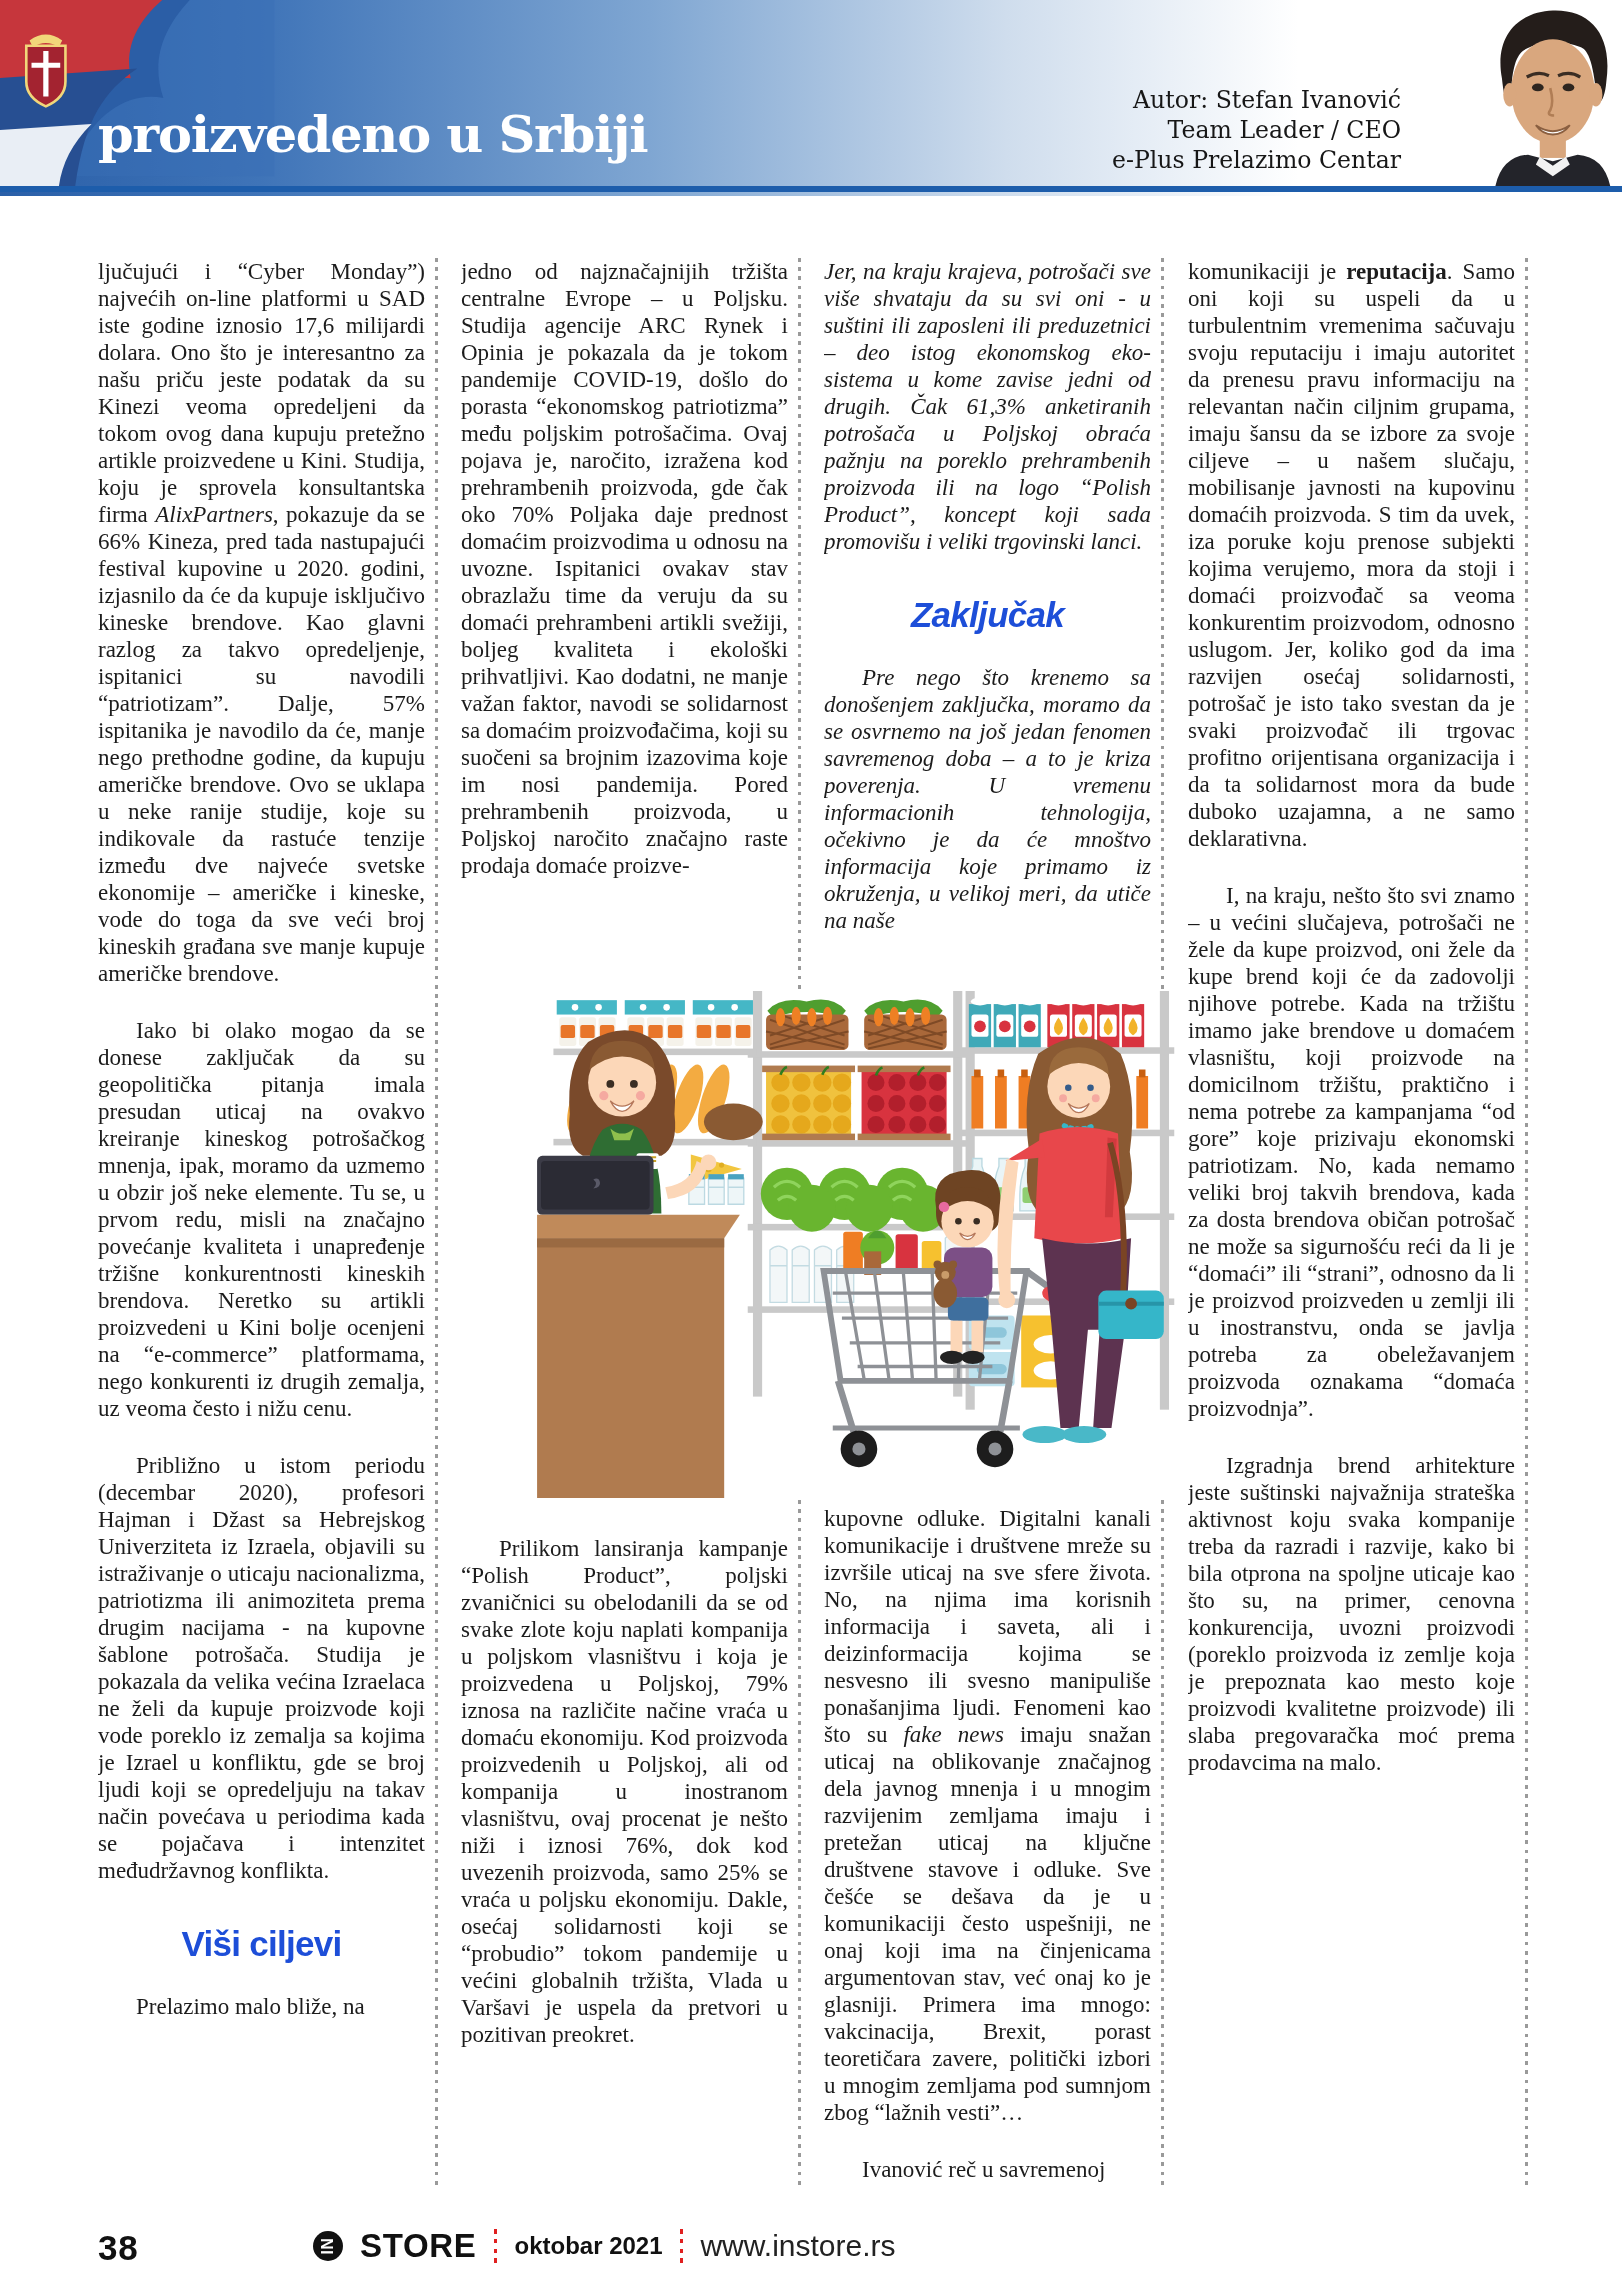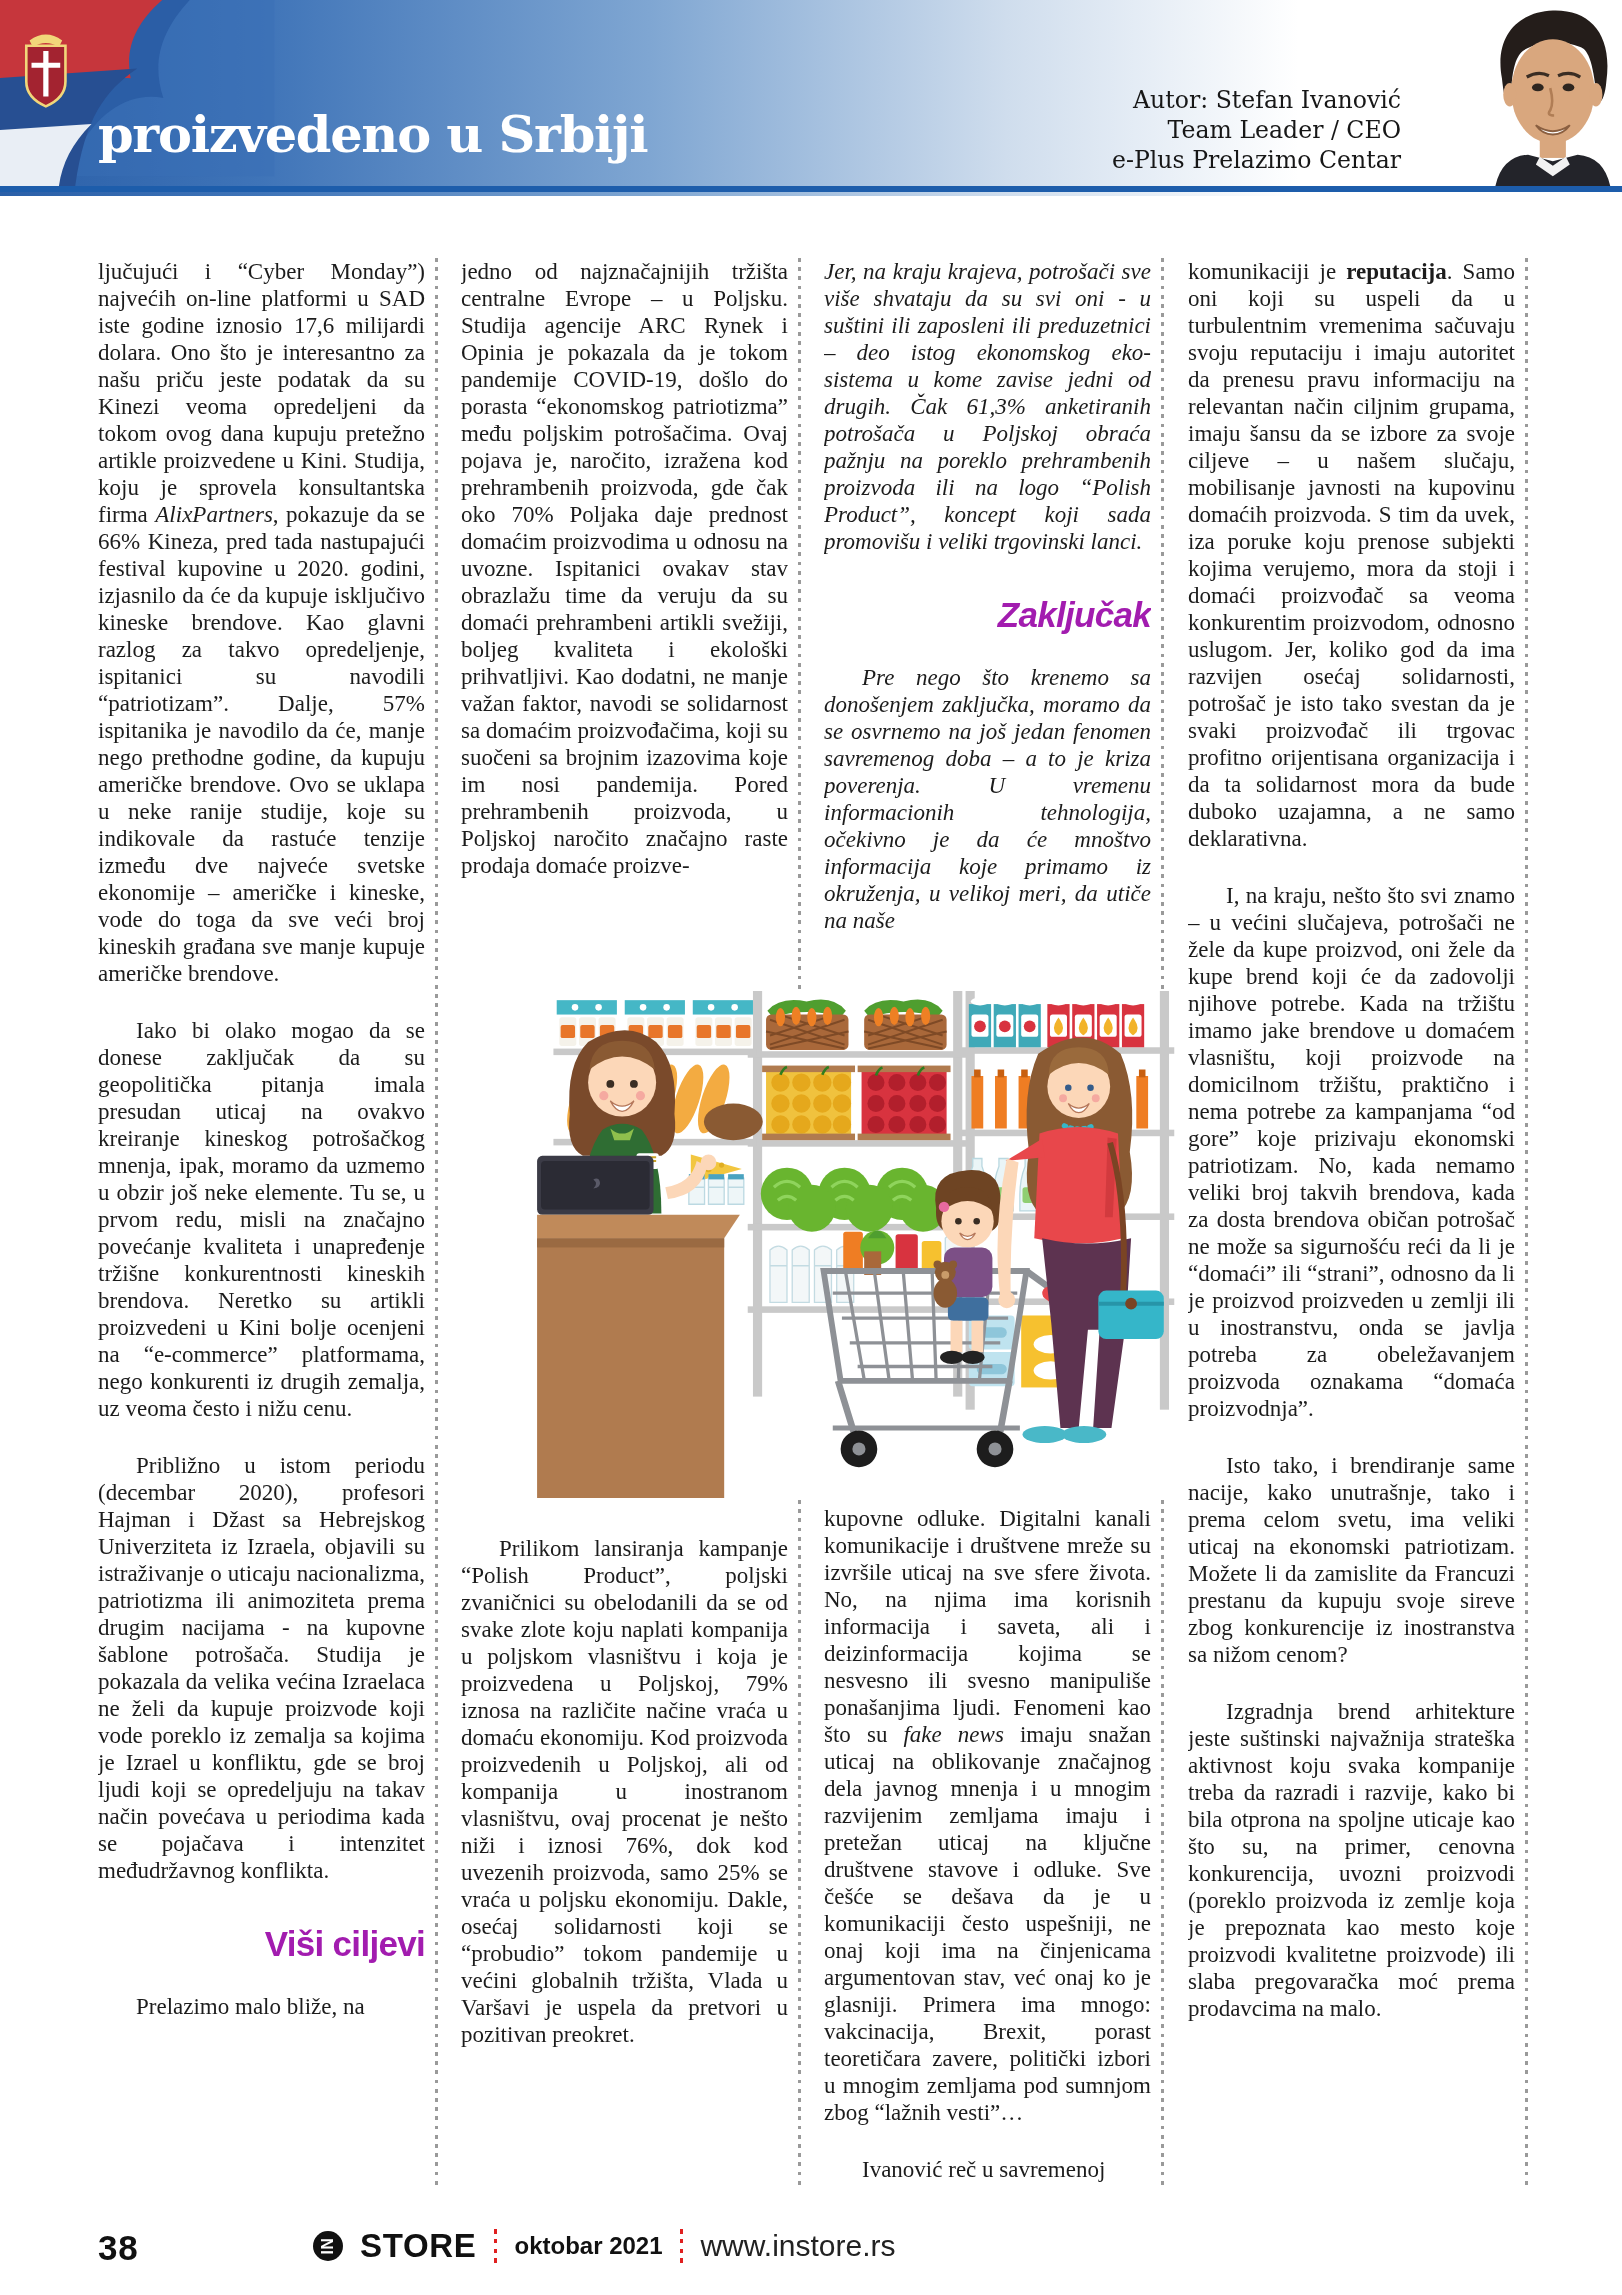--- a/index.html
+++ b/index.html
@@ -22,21 +22,21 @@
        font-size:23px;line-height:27px;}
   .col-1{left:98px;top:258px;height:1930px;}
   .col-2-top{left:461px;top:258px;height:733px;}
   .col-2-bottom{left:461px;top:1505px;height:684px;}
   .col-3-top{left:824px;top:258px;height:733px;font-style:italic;}
   .col-3-bottom{left:824px;top:1505px;height:684px;}
   .col-4{left:1188px;top:258px;height:1930px;}
   .body-p{margin:0;}
   .body-p.indent{margin-top:30px;text-indent:38px;}
   .col-heading{margin:42px 0 30px 0;font-family:"Liberation Sans", sans-serif;
-               font-weight:bold;font-size:35px;line-height:1.05;color:#a21caf;letter-spacing:-0.7px;text-align:right;}
+               font-weight:bold;font-size:35px;line-height:1.05;color:#1d4ed8;letter-spacing:-0.7px;text-align:center;}
   .divider{position:absolute;top:258px;height:1930px;width:2.6px;
            background:repeating-linear-gradient(to bottom,#9a9a9a 0 3.9px,transparent 3.9px 9.2px);}
   .div-1{left:435px;} .div-2{left:798px;} .div-3{left:1161px;} .div-4{left:1525px;}
 
   
   .illustration{position:absolute;left:537px;top:991px;width:638px;height:507px;background:#ffffff;}
 
   
   .footer{position:absolute;left:0;top:2220px;width:1623px;height:52px;
           font-family:"Liberation Sans", sans-serif;color:#111111;}
@@ -120,21 +120,20 @@
       <h3 class="col-heading">Zaključak</h3>
       <p class="body-p indent">Pre nego što krenemo sa donošenjem zaključka, moramo da se osvrnemo na još jedan fenomen savremenog doba – a to je kriza poverenja. U vremenu informacionih tehnologija, očekivno je da će mnoštvo informacija koje primamo iz okruženja, u velikoj meri, da utiče na naše</p>
     </div>
   <div class="col col-3-bottom">
       <p class="body-p">kupovne odluke. Digitalni kanali komunikacije i društvene mreže su izvršile uticaj na sve sfere života. No, na njima ima korisnih informacija i saveta, ali i deizinformacija kojima se nesvesno ili svesno manipuliše ponašanjima ljudi. Fenomeni kao što su <i>fake news</i> imaju snažan uticaj na oblikovanje značajnog dela javnog mnenja i u mnogim razvijenim zemljama imaju i pretežan uticaj na ključne društvene stavove i odluke. Sve češće se dešava da je u komunikaciji često uspešniji, ne onaj koji ima na činjenicama argumentovan stav, već onaj ko je glasniji. Primera ima mnogo: vakcinacija, Brexit, porast teoretičara zavere, politički izbori u mnogim zemljama pod sumnjom zbog “lažnih vesti”…</p>
       <p class="body-p indent">Ivanović reč u savremenoj</p>
     </div>
   <div class="col col-4">
       <p class="body-p">komunikaciji je <b>reputacija</b>. Samo oni koji su uspeli da u turbulentnim vremenima sačuvaju svoju reputaciju i imaju autoritet da prenesu pravu informaciju na relevantan način ciljnim grupama, imaju šansu da se izbore za svoje ciljeve – u našem slučaju, mobilisanje javnosti na kupovinu domaćih proizvoda. S tim da uvek, iza poruke koju prenose subjekti kojima verujemo, mora da stoji i domaći proizvođač sa veoma konkurentim proizvodom, odnosno uslugom. Jer, koliko god da ima razvijen osećaj solidarnosti, potrošač je isto tako svestan da je svaki proizvođač ili trgovac profitno orijentisana organizacija i da ta solidarnost mora da bude duboko uzajamna, a ne samo deklarativna.</p>
       <p class="body-p indent">I, na kraju, nešto što svi znamo – u većini slučajeva, potrošači ne žele da kupe proizvod, oni žele da kupe brend koji će da zadovolji njihove potrebe. Kada na tržištu imamo jake brendove u domaćem vlasništu, koji proizvode na domicilnom tržištu, praktično i nema potrebe za kampanjama “od gore” koje prizivaju ekonomski patriotizam. No, kada nemamo veliki broj takvih brendova, kada za dosta brendova običan potrošač ne može sa sigurnošću reći da li je “domaći” ili “strani”, odnosno da li je proizvod proizveden u zemlji ili u inostranstvu, onda se javlja potreba za obeležavanjem proizvoda oznakama “domaća proizvodnja”.</p>
-      <p class="body-p indent">Isto tako, i brendiranje same nacije, kako unutrašnje, tako i prema celom svetu, ima veliki uticaj na ekonomski patriotizam. Možete li da zamislite da Francuzi prestanu da kupuju svoje sireve zbog konkurencije iz inostranstva sa nižom cenom?</p>
       <p class="body-p indent">Izgradnja brend arhitekture jeste suštinski najvažnija strateška aktivnost koju svaka kompanije treba da razradi i razvije, kako bi bila otprona na spoljne uticaje kao što su, na primer, cenovna konkurencija, uvozni proizvodi (poreklo proizvoda iz zemlje koja je prepoznata kao mesto koje proizvodi kvalitetne proizvode) ili slaba pregovaračka moć prema prodavcima na malo.</p>
     </div>
 
   <div class="illustration" title="Supermarket scene: cashier behind counter, produce shelves, mother pushing a shopping cart with a child holding a teddy bear">
     <svg width="638" height="507" viewBox="0 0 975 775">
       <rect width="975" height="775" fill="#ffffff"></rect>
 
       <g fill="#c9c9c9">
         <rect x="330" y="0" width="14" height="620"></rect>
           <rect x="636" y="0" width="14" height="620"></rect>

